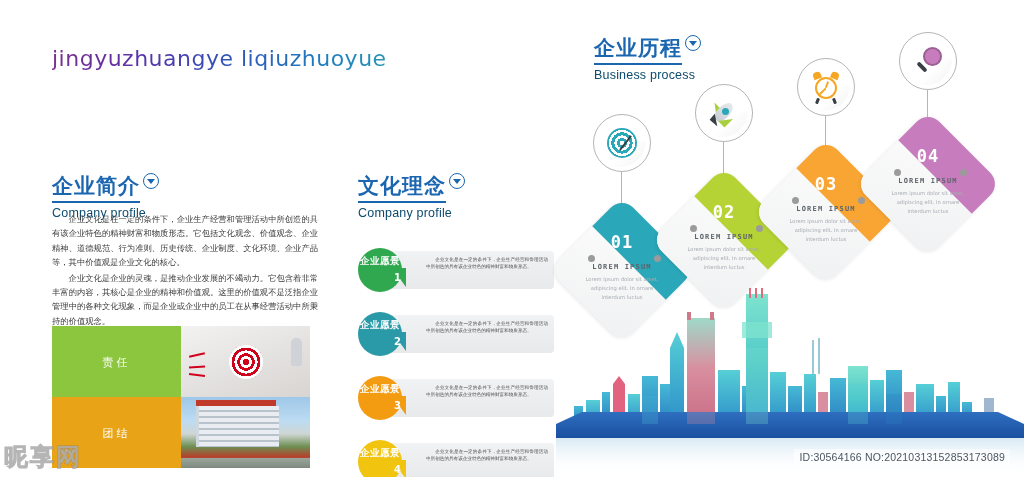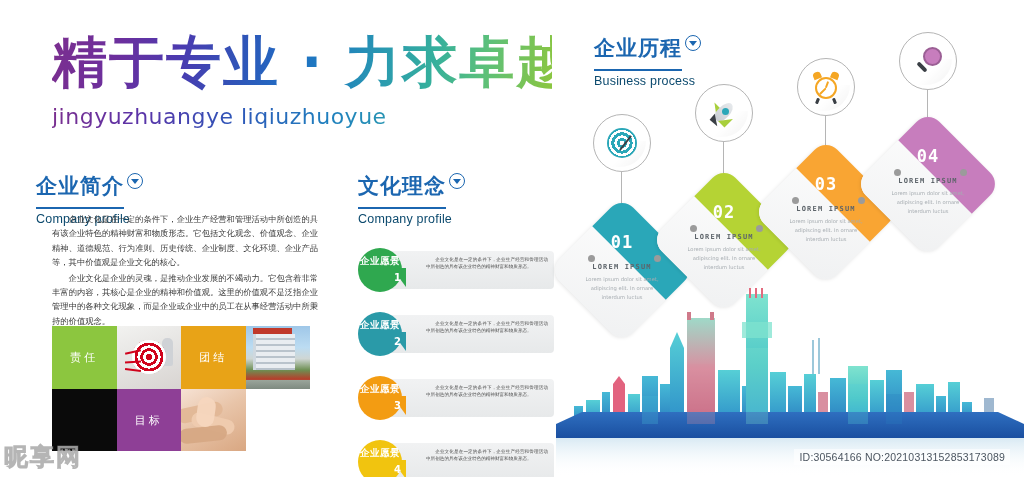--- a/index.html
+++ b/index.html
@@ -28,21 +28,21 @@
                  #1f7fbe 55%, #2a9ab0 70%, #5cc07a 86%, #8cc63f 100%);
     -webkit-background-clip: text; background-clip: text; color: transparent;
     white-space: nowrap;
   }
 
   
   .sec-head { position: absolute; }
   .sec-head .cn {
     font-size: 21px; font-weight: bold; color: #1b66b0; letter-spacing: 1px;
     font-family: "DejaVu Sans", sans-serif; display: inline-block;
-    border-bottom: 2px solid #1b66b0; padding-bottom: 7px;
+    border-bottom: 2px solid #1b66b0; padding-bottom: 1px;
   }
   .sec-head .caret {
     display: inline-block; width: 16px; height: 16px; border-radius: 50%;
     border: 1.6px solid #1b66b0; position: relative; vertical-align: 4px; margin-left: 3px;
   }
   .sec-head .caret::after {
     content: ""; position: absolute; left: 3.4px; top: 4.6px;
     border-left: 4.2px solid transparent; border-right: 4.2px solid transparent;
     border-top: 5px solid #1b66b0;
   }
@@ -51,22 +51,22 @@
   
   #profile-body { position: absolute; left: 52px; top: 212px; width: 266px; }
   #profile-body p {
     font-size: 8.3px; line-height: 14.4px; color: #3a3a3a; text-align: justify;
     text-indent: 2em; font-family: "DejaVu Sans", sans-serif;
   }
   #profile-body p + p { margin-top: 1px; }
 
   
   #collage {
-    position: absolute; left: 52px; top: 326px; width: 258px; height: 125px;
-    display: grid; grid-template-columns: 1fr 1fr 1fr 1fr; grid-template-rows: 1fr 1fr;
+    position: absolute; left: 52px; top: 326px; width: 258px; height: 142px;
+    display: grid; grid-template-columns: 1fr 1fr; grid-template-rows: 1fr 1fr;
     overflow: hidden;
   }
   .cell { position: relative; overflow: hidden; }
   .cell .lbl {
     position: absolute; left: 0; right: 0; top: 50%; transform: translateY(-50%);
     text-align: center; font-size: 11px; letter-spacing: 3px; color: #fff;
     font-family: "DejaVu Sans", sans-serif;
   }
   .c-resp { background: #8cc63f; }
   .c-resp::after {
@@ -279,25 +279,24 @@
     background: rgba(255,255,255,.58); color: #4b5560; font-size: 10.5px;
     padding: 2px 5px; letter-spacing: .2px; font-family: "Liberation Sans", sans-serif;
   }
 </style>
 </head>
 <body>
 
 <div id="page">
 
   <div id="main-title">
-    <div class="title-cn">精于专业 · 力求卓越</div>
     <div class="title-en">jingyuzhuangye liqiuzhuoyue</div>
   </div>
 
-  <div class="sec-head" style="left:36px; top:172px;">
+  <div class="sec-head" style="left:52px; top:172px;">
     <div>
       <span class="cn">企业简介</span><span class="caret"></span>
     </div>
     <div class="en">Company profile</div>
   </div>
 
   <div id="profile-body">
     <p>企业文化是在一定的条件下，企业生产经营和管理活动中所创造的具有该企业特色的精神财富和物质形态。它包括文化观念、价值观念、企业精神、道德规范、行为准则、历史传统、企业制度、文化环境、企业产品等，其中价值观是企业文化的核心。</p>
     <p>企业文化是企业的灵魂，是推动企业发展的不竭动力。它包含着非常丰富的内容，其核心是企业的精神和价值观。这里的价值观不是泛指企业管理中的各种文化现象，而是企业或企业中的员工在从事经营活动中所秉持的价值观念。</p>
   </div>

